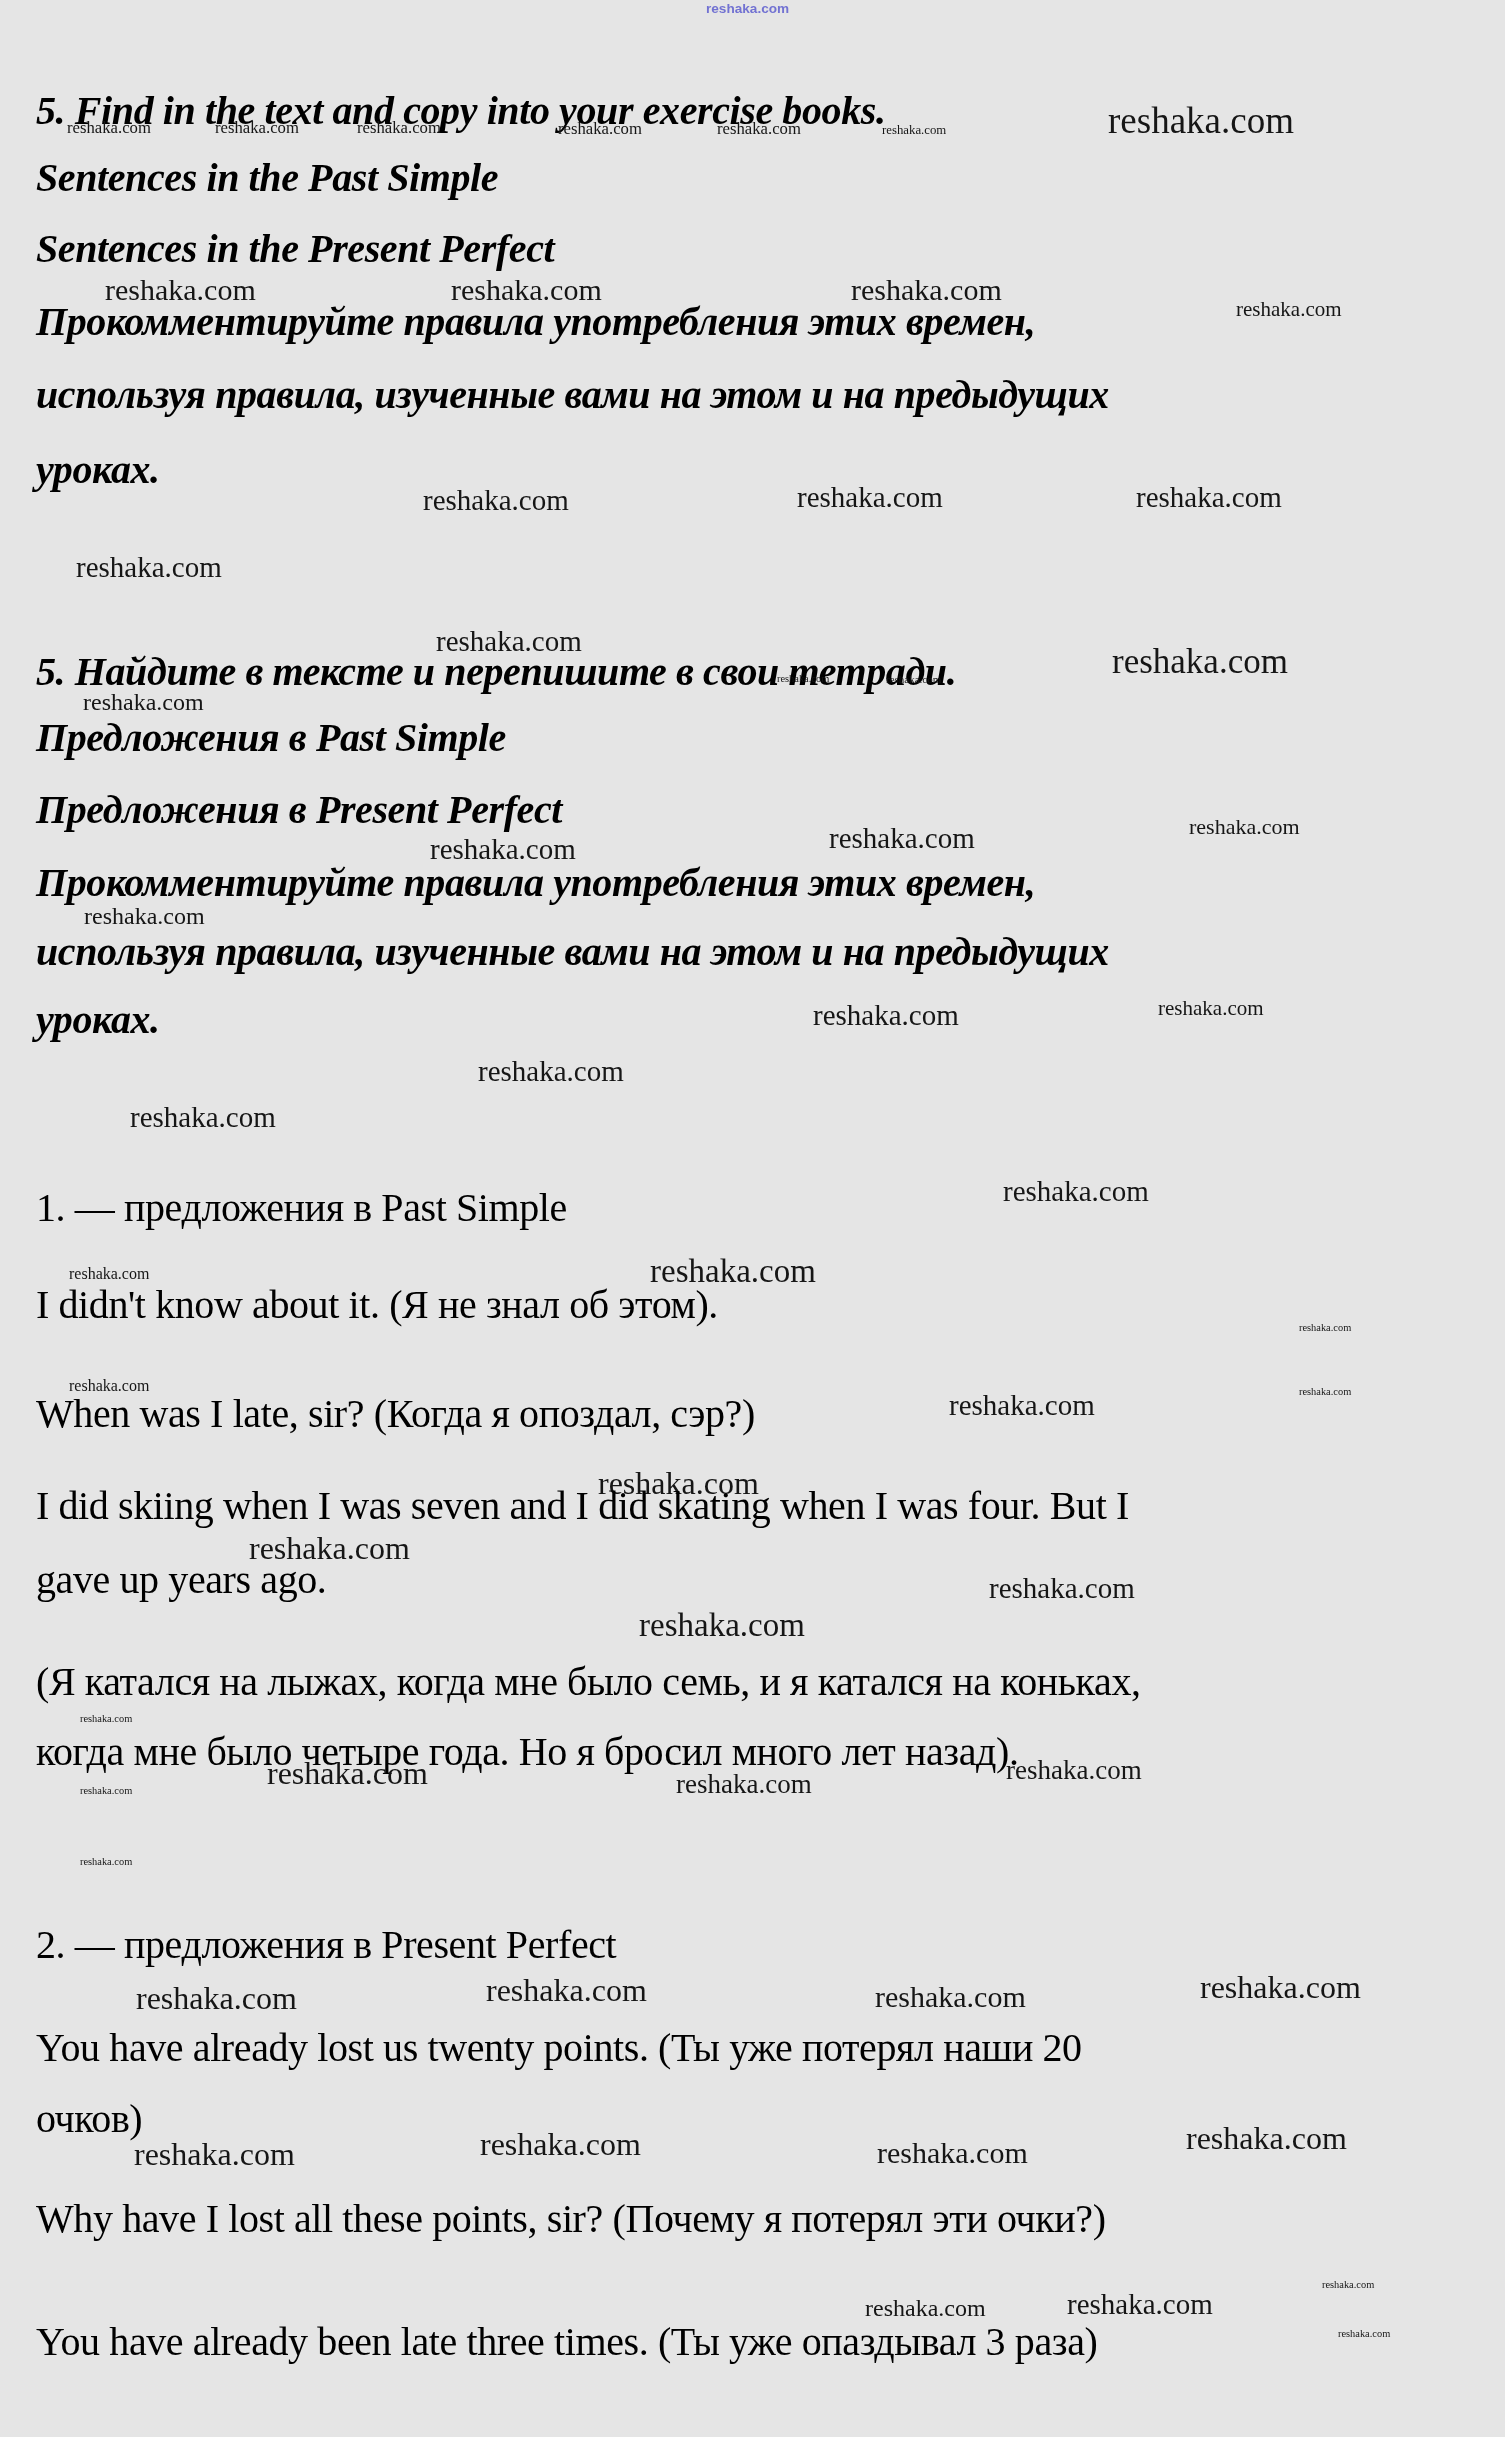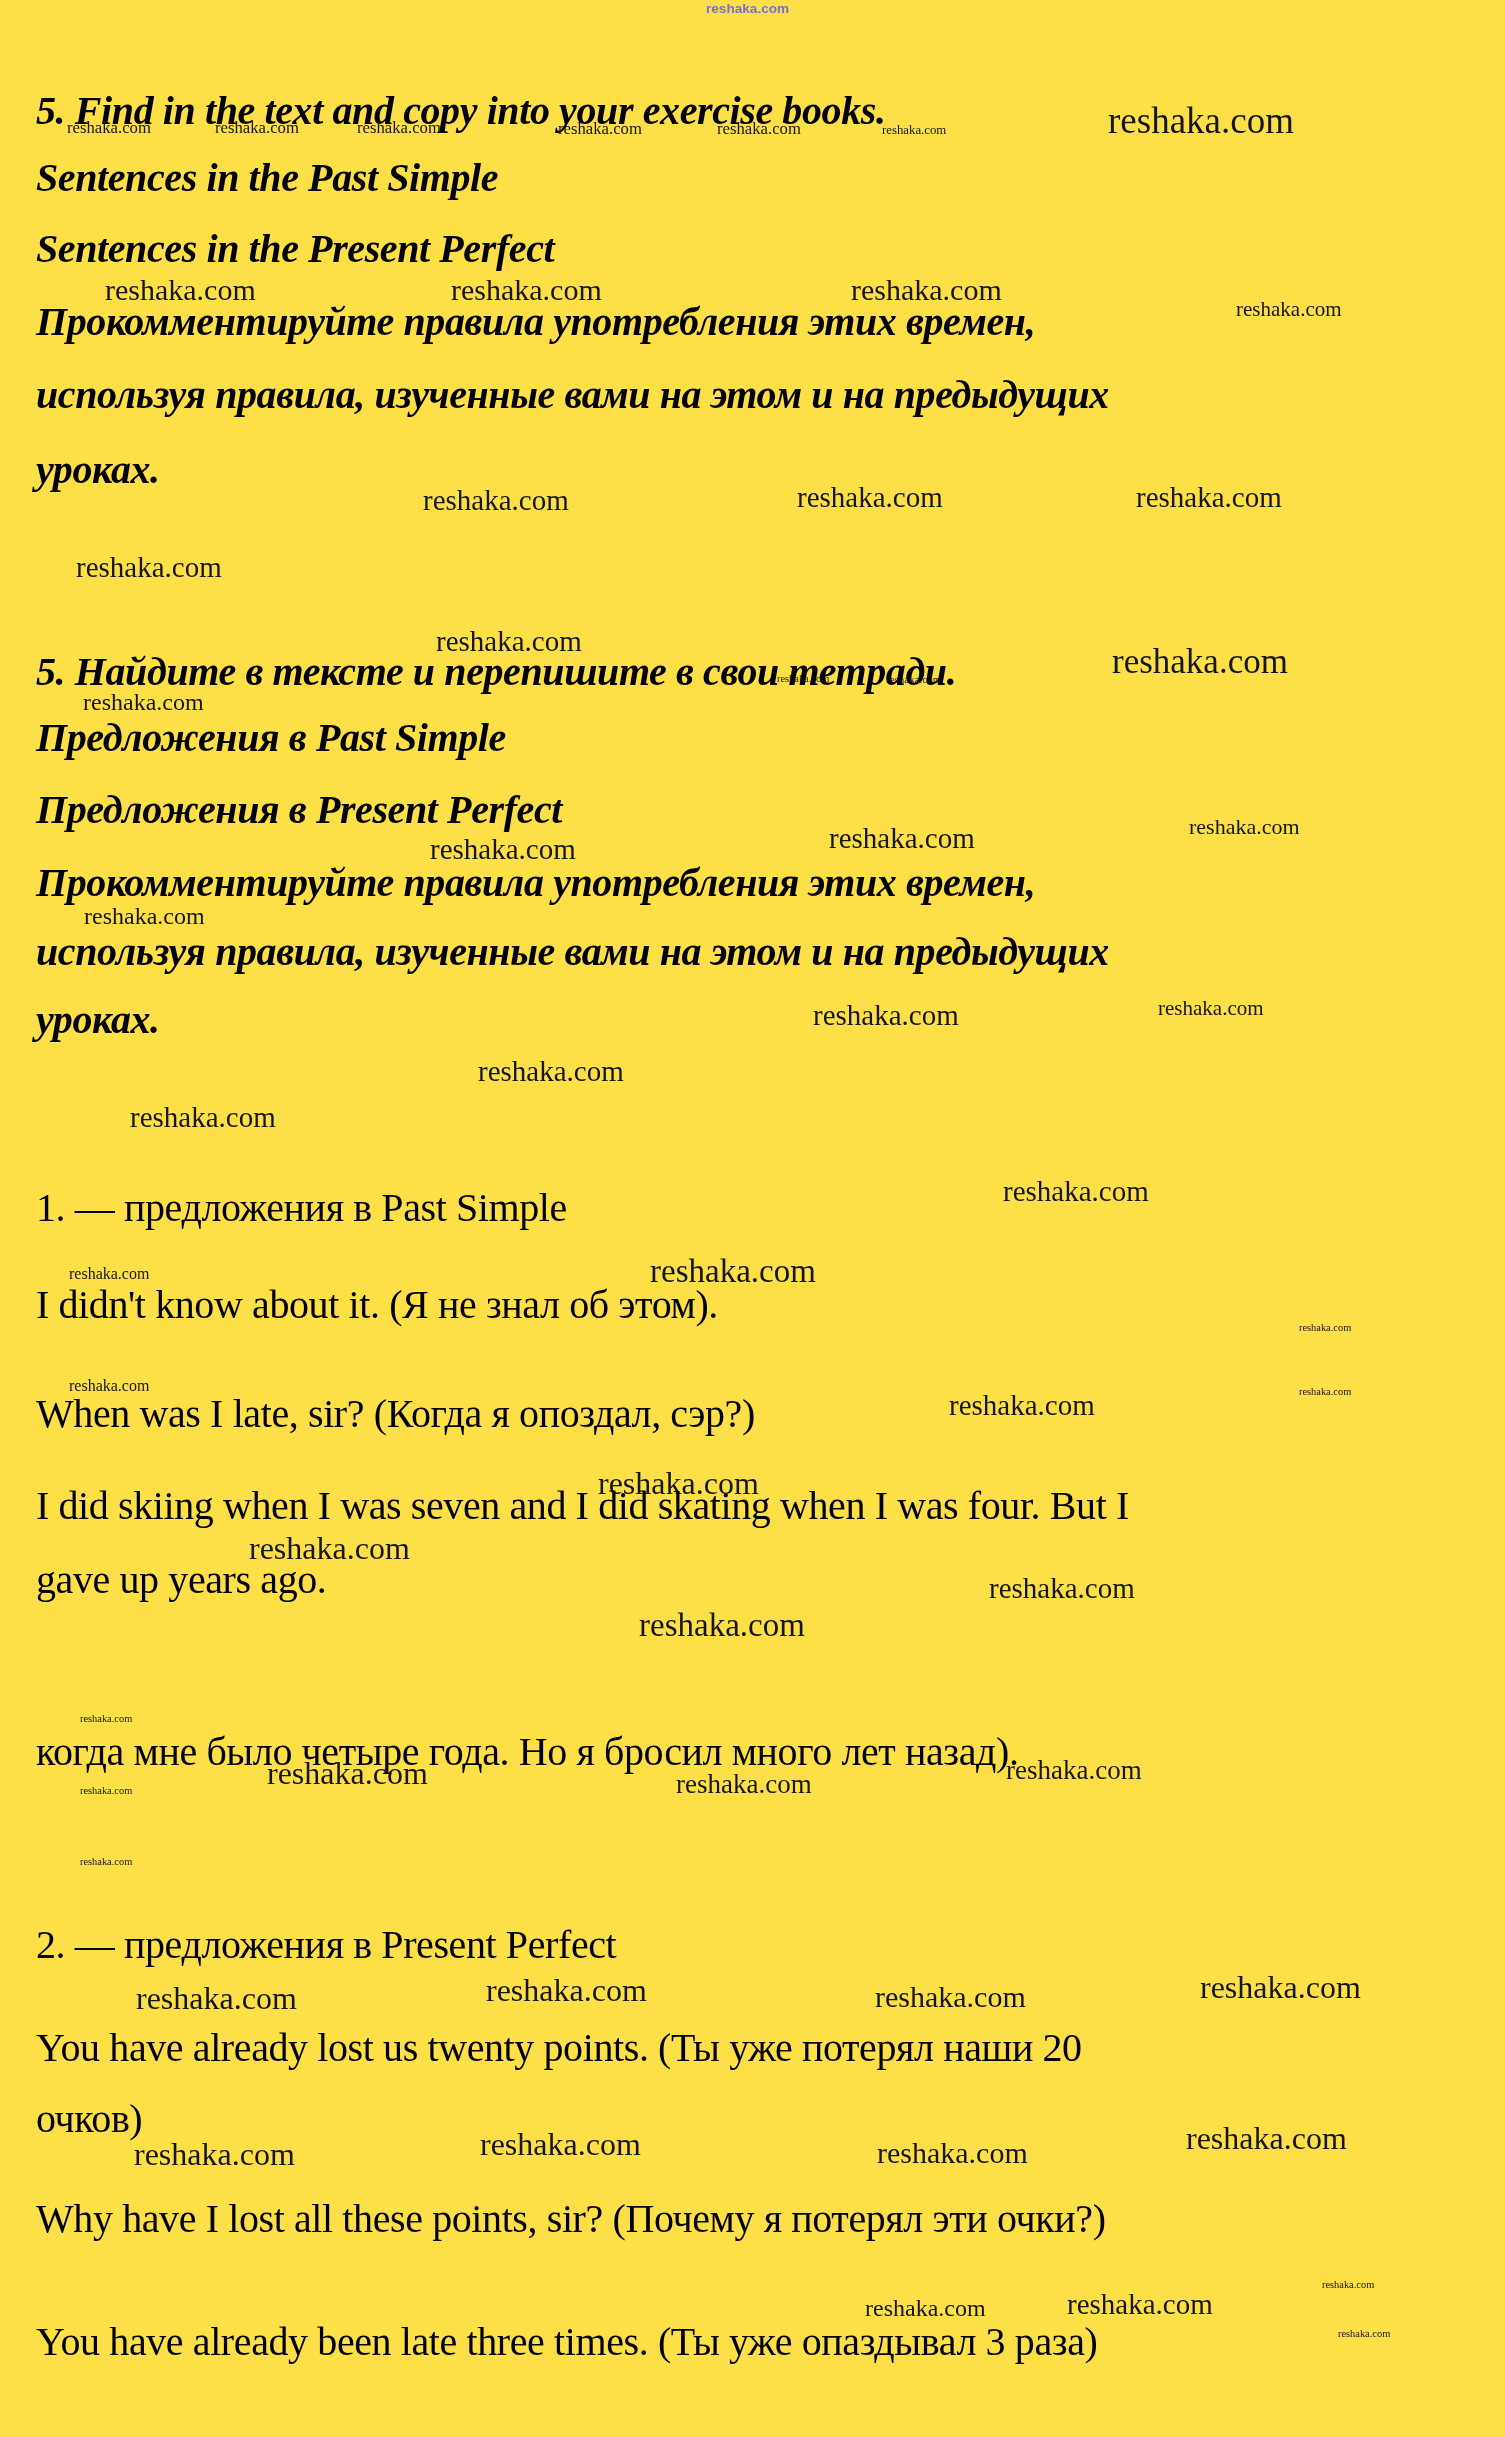--- a/index.html
+++ b/index.html
@@ -1,20 +1,20 @@
 <!DOCTYPE html>
 <html style="font-size:12.8px"><head>
 <meta charset="utf-8">
 <style>
   html, body { margin: 0; padding: 0; background: #ffffff; }
   .page {
     position: relative;
     width: 1505px;
     height: 2438px;
-    background: #fde047;
+    background: #e5e5e5;
     overflow: hidden;
     font-family: "Liberation Serif", serif;
   }
   .line {
     position: absolute;
     left: 36px;
     font-size: 40px;
     letter-spacing: -0.4px;
     white-space: nowrap;
     color: #000000;
@@ -105,20 +105,21 @@
   <span class="wm" style="left:949px; top:1391px; font-size:29px">reshaka.com</span>
   <span class="wm" style="left:1299px; top:1387px; font-size:10.4px">reshaka.com</span>
   <span class="wm" style="left:598px;  top:1467px; font-size:32px">reshaka.com</span>
 
   <div class="line" style="top:1484px">I did skiing when I was seven and I did skating when I was four. But I</div>
   <span class="wm" style="left:249px; top:1532px; font-size:32px">reshaka.com</span>
   <div class="line" style="top:1558px">gave up years ago.</div>
   <span class="wm" style="left:989px; top:1574px; font-size:29px">reshaka.com</span>
   <span class="wm" style="left:639px;  top:1609px; font-size:33px">reshaka.com</span>
 
+  <div class="line" style="top:1660px">(Я катался на лыжах, когда мне было семь, и я катался на коньках,</div>
   <span class="wm" style="left:80px; top:1714px; font-size:10.4px">reshaka.com</span>
   <div class="line" style="top:1730px">когда мне было четыре года. Но я бросил много лет назад).</div>
 
   <span class="wm" style="left:267px;  top:1757px; font-size:32px">reshaka.com</span>
   <span class="wm" style="left:676px;  top:1771px; font-size:27px">reshaka.com</span>
   <span class="wm" style="left:1006px; top:1757px; font-size:27px">reshaka.com</span>
   <span class="wm" style="left:80px;  top:1786px; font-size:10.4px">reshaka.com</span>
   <span class="wm" style="left:80px;  top:1857px; font-size:10.4px">reshaka.com</span>
 
   <div class="line" style="top:1923px">2. — предложения в Present Perfect</div>

